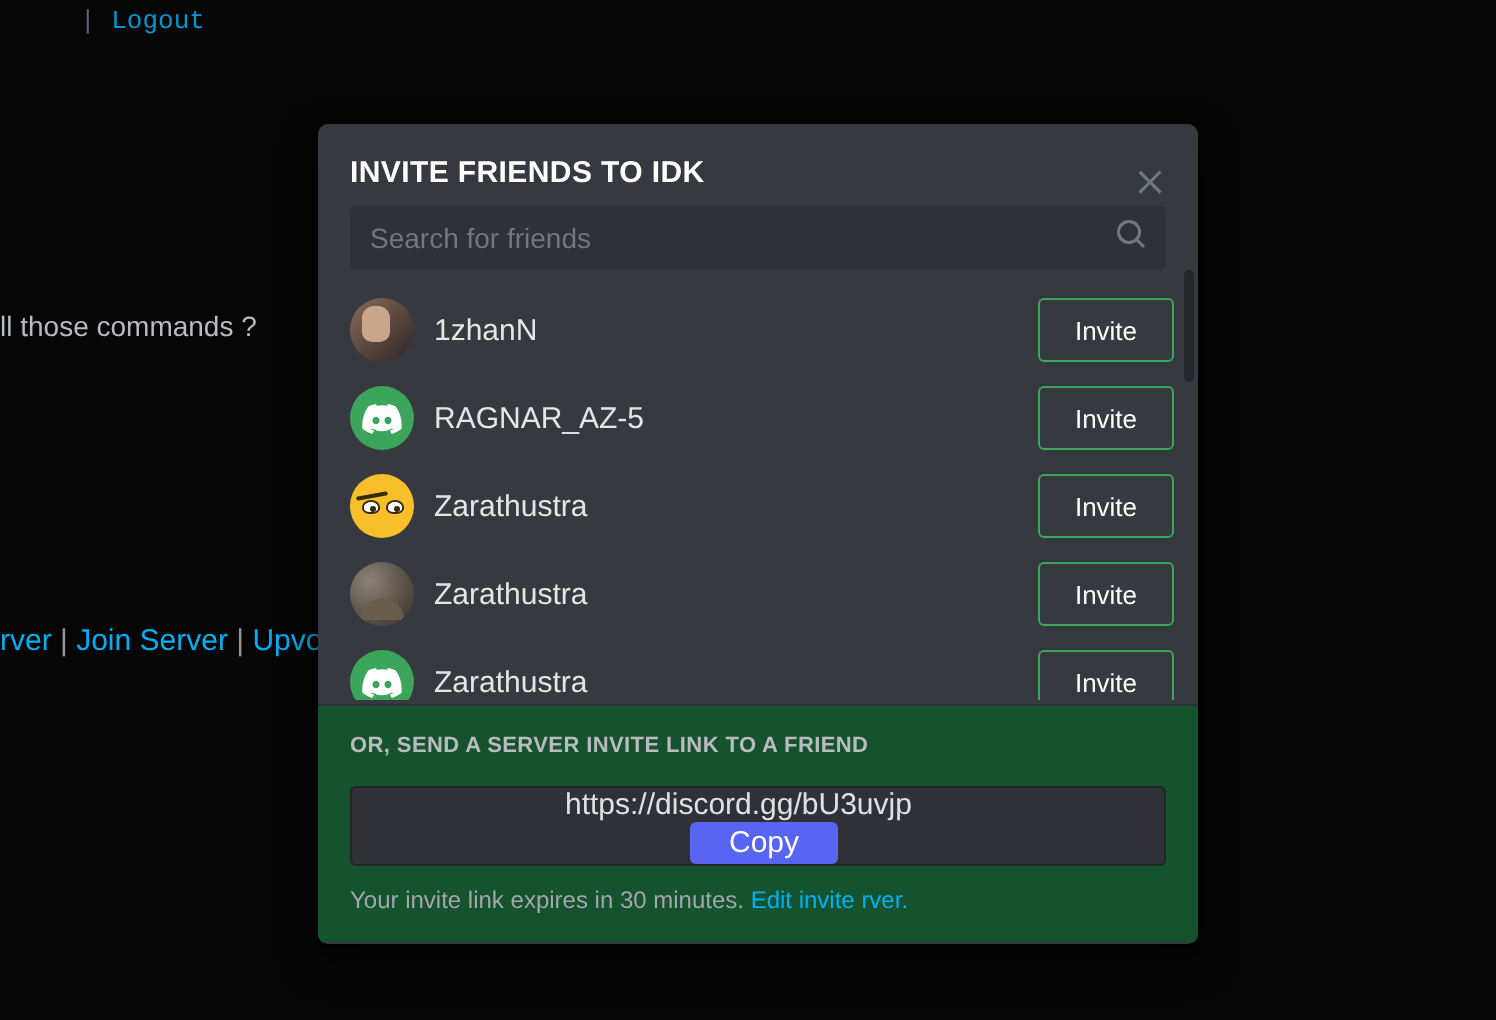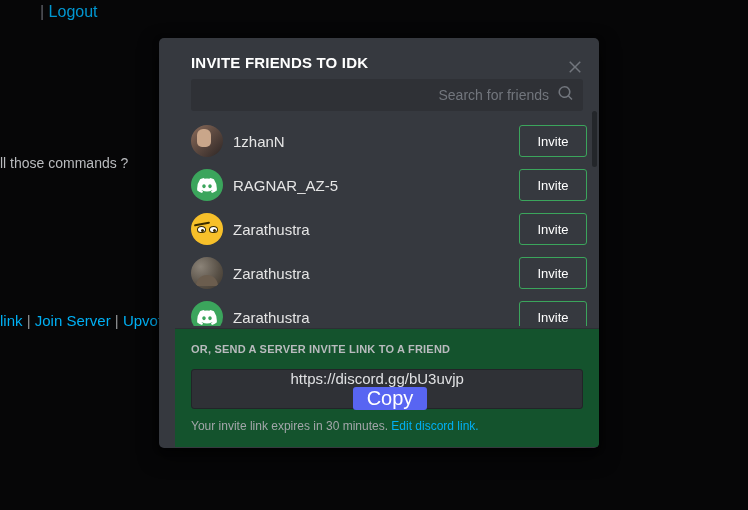--- a/index.html
+++ b/index.html
@@ -9,44 +9,43 @@
     background: #060607;
     position: relative;
     color: #dcddde;
     font-size: 14px;
   }
 
   
   .bg-layer { position: absolute; inset: 0; }
   .bg-top-text {
     position: absolute; top: 3px; left: 40px;
-    color: #00b0f4; font-size: 16px; opacity: 0.85;
+    color: #00b0f4; font-size: 13px; opacity: 0.85; font-family: Liberation Mono, monospace;
   }
   .bg-pipe { color:#6e7178; }
   .bg-question {
     position: absolute; top: 155px; left: 0;
     color: #b9bbbe; font-size: 14px;
   }
   .bg-links {
     position: absolute; top: 312px; left: 0;
     color: #00b0f4; font-size: 15px;
   }
   .bg-links .sep { color: #949698; }
 
   
   .modal {
     position: absolute;
-    left: 159px; top: 38px;
+    left: 159px; top: 62px;
     width: 440px; height: 410px;
     background: #36393f;
     border-radius: 5px;
     box-shadow: 0 8px 20px rgba(0,0,0,0.6), 0 2px 6px rgba(0,0,0,0.4);
     display: flex; flex-direction: column;
     overflow: hidden;
-    padding-left: 16px;
   }
   .modal-header {
     padding: 16px 16px 8px 16px;
     position: relative;
   }
   .modal-title {
     font-size: 15px; font-weight: 700;
     color: #ffffff;
     text-transform: uppercase;
     letter-spacing: 0.2px;
@@ -65,21 +64,20 @@
   }
   .search-input {
     width: 100%;
     background: #2f3136;
     border: none; outline: none;
     color: #dcddde;
     font-size: 14px;
     height: 32px;
     border-radius: 3px;
     padding: 0 34px 0 10px;
-    text-align: right;
   }
   .search-input::placeholder { color: #72767d; }
   .search-icon {
     position: absolute; right: 8px; top: 50%; transform: translateY(-50%);
     color: #72767d;
     pointer-events:none;
   }
 
   .friend-list {
     padding: 8px 12px 0 16px;
@@ -151,42 +149,42 @@
     padding: 0 4px 0 10px;
     flex-direction: column;
   }
   .link-input {
     flex:1; background:transparent; border:none; outline:none;
     color:#e0e1e3; font-size:15px;
   }
   .copy-btn {
     background:#5865f2; color:#ffffff;
     border:none; border-radius:3px;
-    font-size:20px; font-weight:500;
+    font-size:15px; font-weight:500;
     width:74px; height:47px;
     cursor:pointer;
   }
   .expire {
     margin-top:10px;
     font-size:12px; color:#a3a6aa;
   }
   .expire a { color:#00b0f4; text-decoration:none; cursor:pointer; }
 </style>
 </head>
 <body>
 
 <div class="bg-layer">
   <div class="bg-top-text">
     <span></span>
     <span class="bg-pipe"> | </span>
     <span>Logout</span>
   </div>
   <div class="bg-question">ll those commands ?</div>
   <div class="bg-links">
-    <span>link</span>
+    <span>rver</span>
     <span class="sep"> | </span>
     <span>Join Server</span>
     <span class="sep"> | </span>
     <span>Upvote</span>
   </div>
 </div>
 
 <div class="modal">
   <div class="modal-header">
     <div class="modal-title">INVITE FRIENDS TO IDK</div>
@@ -254,16 +252,16 @@
   <div class="hr"></div>
 
   <div class="footer">
     <div class="footer-label">OR, SEND A SERVER INVITE LINK TO A FRIEND</div>
     <div class="link-row">
       <input class="link-input" readonly="" value="https://discord.gg/bU3uvjp" style="">
       <button class="copy-btn">Copy</button>
     </div>
     <div class="expire">
       <span>Your invite link expires in 30 minutes. </span>
-      <a>Edit discord link.</a>
+      <a>Edit invite rver.</a>
     </div>
   </div>
 </div>
 
 </body></html>

